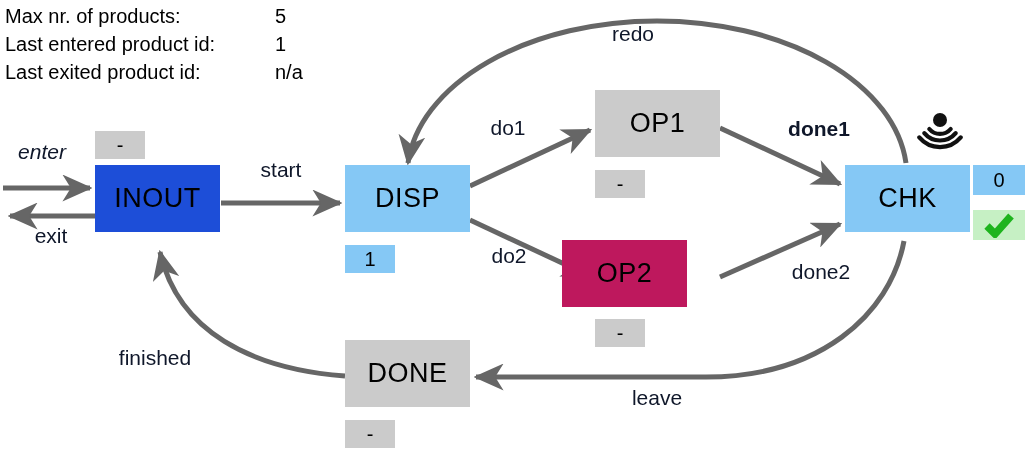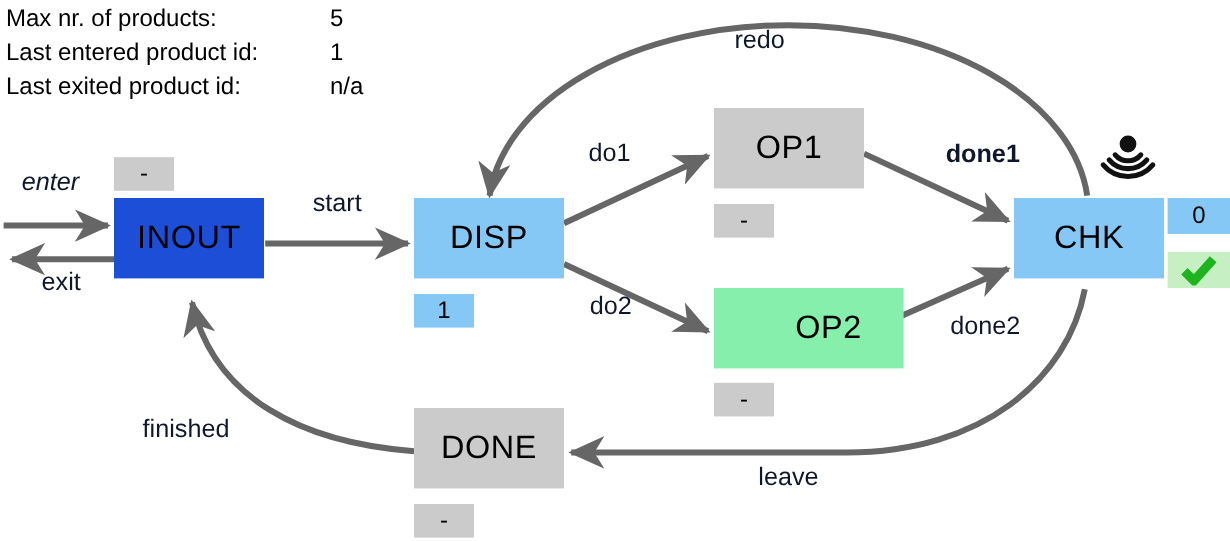--- a/index.html
+++ b/index.html
@@ -74,21 +74,21 @@
 
 <div class="node" style="left: 95px; top: 165px; background-color: #1d4ed8;">
   <span>INOUT</span>
 </div>
 <div class="node" style="left: 345px; top: 165px; background-color: rgb(133, 200, 245);">
   <span>DISP</span>
 </div>
 <div class="node" style="left: 595px; top: 90px; background-color: rgb(203, 203, 203);">
   <span>OP1</span>
 </div>
-<div class="node" style="left: 595px; top: 240px; background-color: #86efac; padding-left: 33px;">
+<div class="node" style="left: 562px; top: 240px; background-color: #be185d;">
   <span>OP2</span>
 </div>
 <div class="node" style="left: 845px; top: 165px; background-color: rgb(133, 200, 245);">
   <span>CHK</span>
 </div>
 <div class="node" style="left: 345px; top: 340px; background-color: rgb(203, 203, 203);">
   <span>DONE</span>
 </div>
 
 <div class="badge" style="left: 95px; top: 131px; background-color: rgb(203, 203, 203);">-</div>

